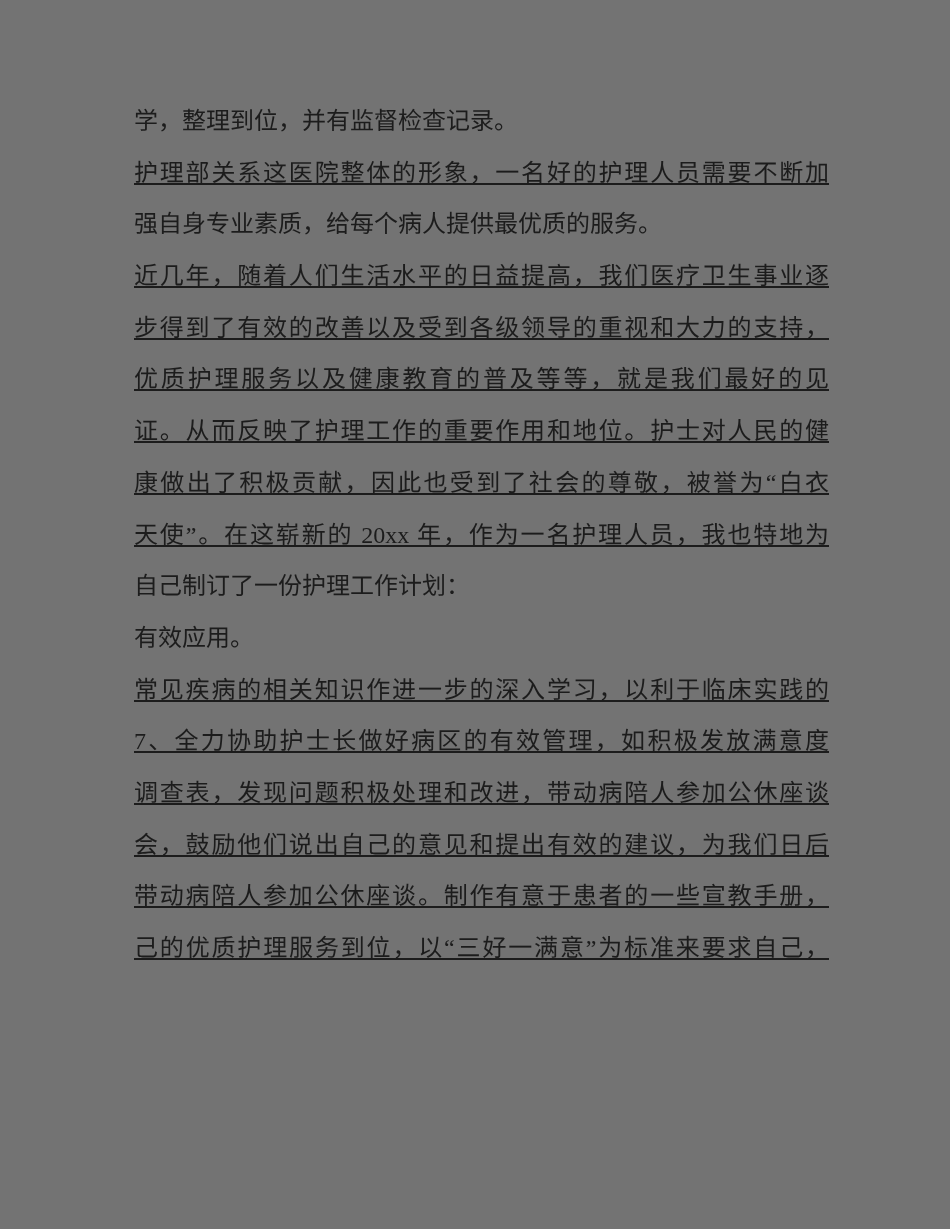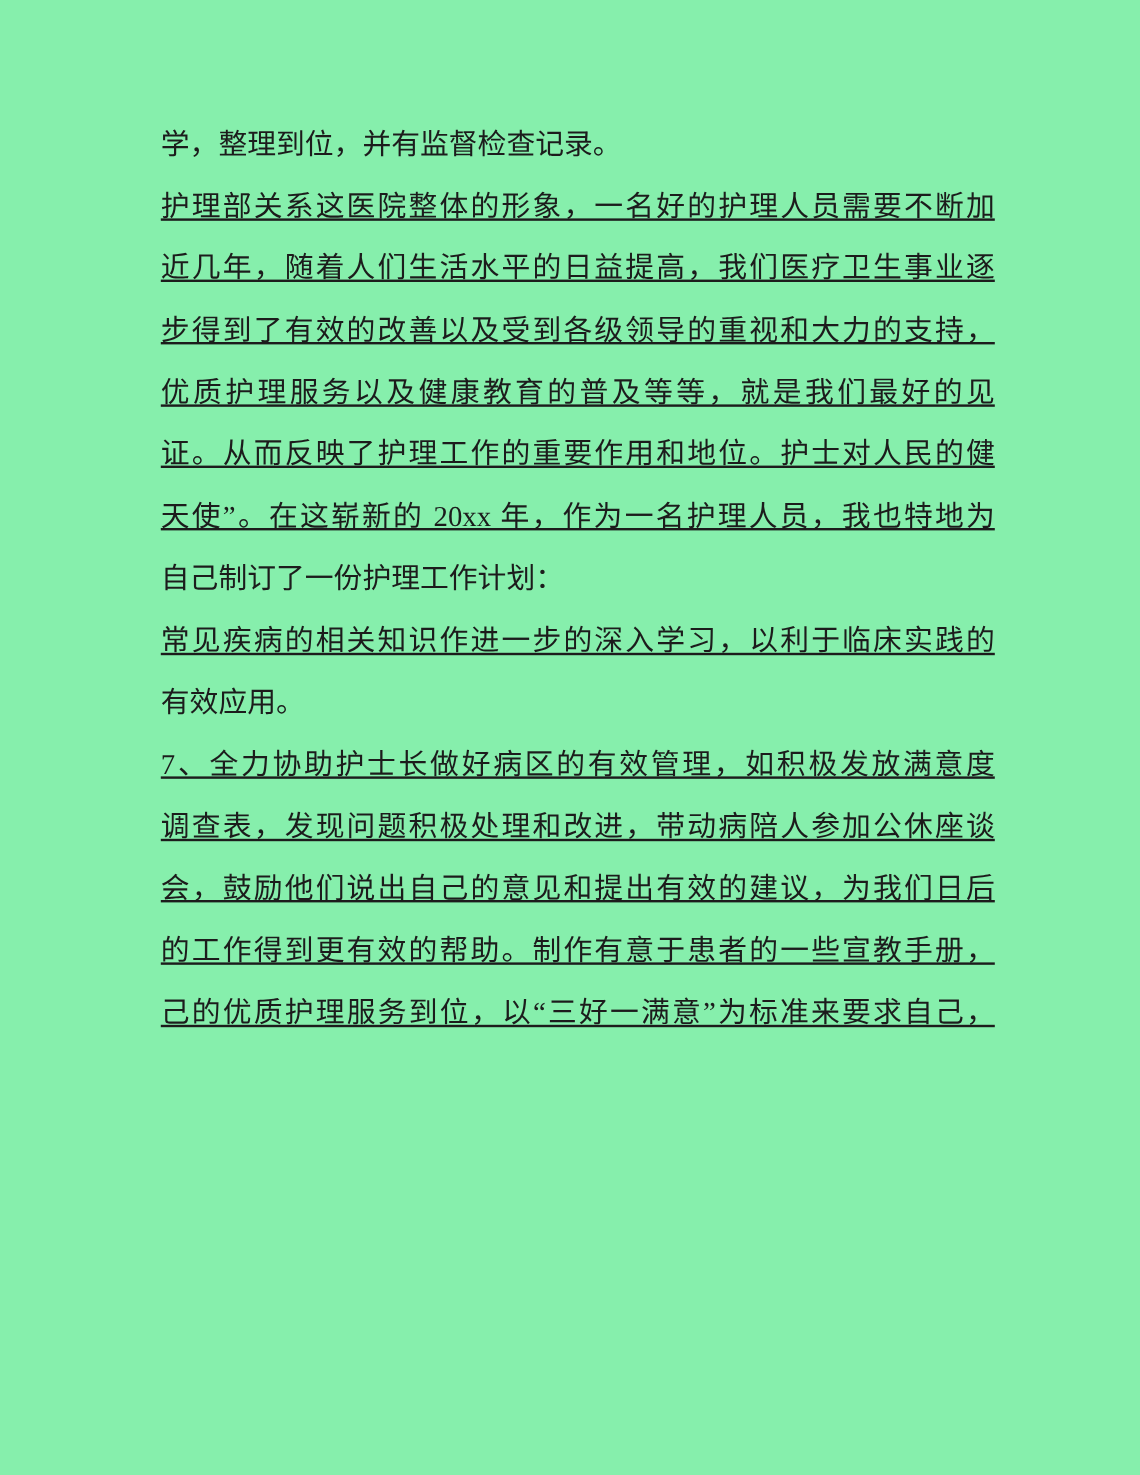--- a/index.html
+++ b/index.html
@@ -4,21 +4,21 @@
 <style>
   html, body {
     margin: 0;
     padding: 0;
     background: #ffffff;
   }
   .viewport {
     position: relative;
     width: 950px;
     height: 1229px;
-    background: #86efac;
+    background: #737373;
     overflow: hidden;
   }
   .doc-page {
     position: absolute;
     left: 134px;
     top: 96px;
     width: 695px;
   }
   .text-line {
     font-family: "Liberation Serif", "DejaVu Serif", serif;
@@ -37,27 +37,29 @@
     text-decoration: underline;
   }
 </style>
 </head>
 <body>
 
 <div class="viewport">
   <div class="doc-page">
     <div class="text-line" data-justify="false">学，整理到位，并有监督检查记录。</div>
     <div class="text-line" data-justify="true">护理部关系这医院整体的形象，一名好的护理人员需要不断加</div>
+    <div class="text-line" data-justify="false">强自身专业素质，给每个病人提供最优质的服务。</div>
     <div class="text-line" data-justify="true">近几年，随着人们生活水平的日益提高，我们医疗卫生事业逐</div>
     <div class="text-line" data-justify="true">步得到了有效的改善以及受到各级领导的重视和大力的支持，</div>
     <div class="text-line" data-justify="true">优质护理服务以及健康教育的普及等等，就是我们最好的见</div>
     <div class="text-line" data-justify="true">证。从而反映了护理工作的重要作用和地位。护士对人民的健</div>
+    <div class="text-line" data-justify="true">康做出了积极贡献，因此也受到了社会的尊敬，被誉为“白衣</div>
     <div class="text-line" data-justify="true">天使”。在这崭新的 20xx 年，作为一名护理人员，我也特地为</div>
     <div class="text-line" data-justify="false">自己制订了一份护理工作计划：</div>
+    <div class="text-line" data-justify="false">有效应用。</div>
     <div class="text-line" data-justify="true">常见疾病的相关知识作进一步的深入学习，以利于临床实践的</div>
-    <div class="text-line" data-justify="false">有效应用。</div>
     <div class="text-line" data-justify="true">7、全力协助护士长做好病区的有效管理，如积极发放满意度</div>
     <div class="text-line" data-justify="true">调查表，发现问题积极处理和改进，带动病陪人参加公休座谈</div>
     <div class="text-line" data-justify="true">会，鼓励他们说出自己的意见和提出有效的建议，为我们日后</div>
-    <div class="text-line" data-justify="true">的工作得到更有效的帮助。制作有意于患者的一些宣教手册，</div>
+    <div class="text-line" data-justify="true">带动病陪人参加公休座谈。制作有意于患者的一些宣教手册，</div>
     <div class="text-line" data-justify="true">己的优质护理服务到位，以“三好一满意”为标准来要求自己，</div>
   </div>
 </div>
 
 </body></html>

